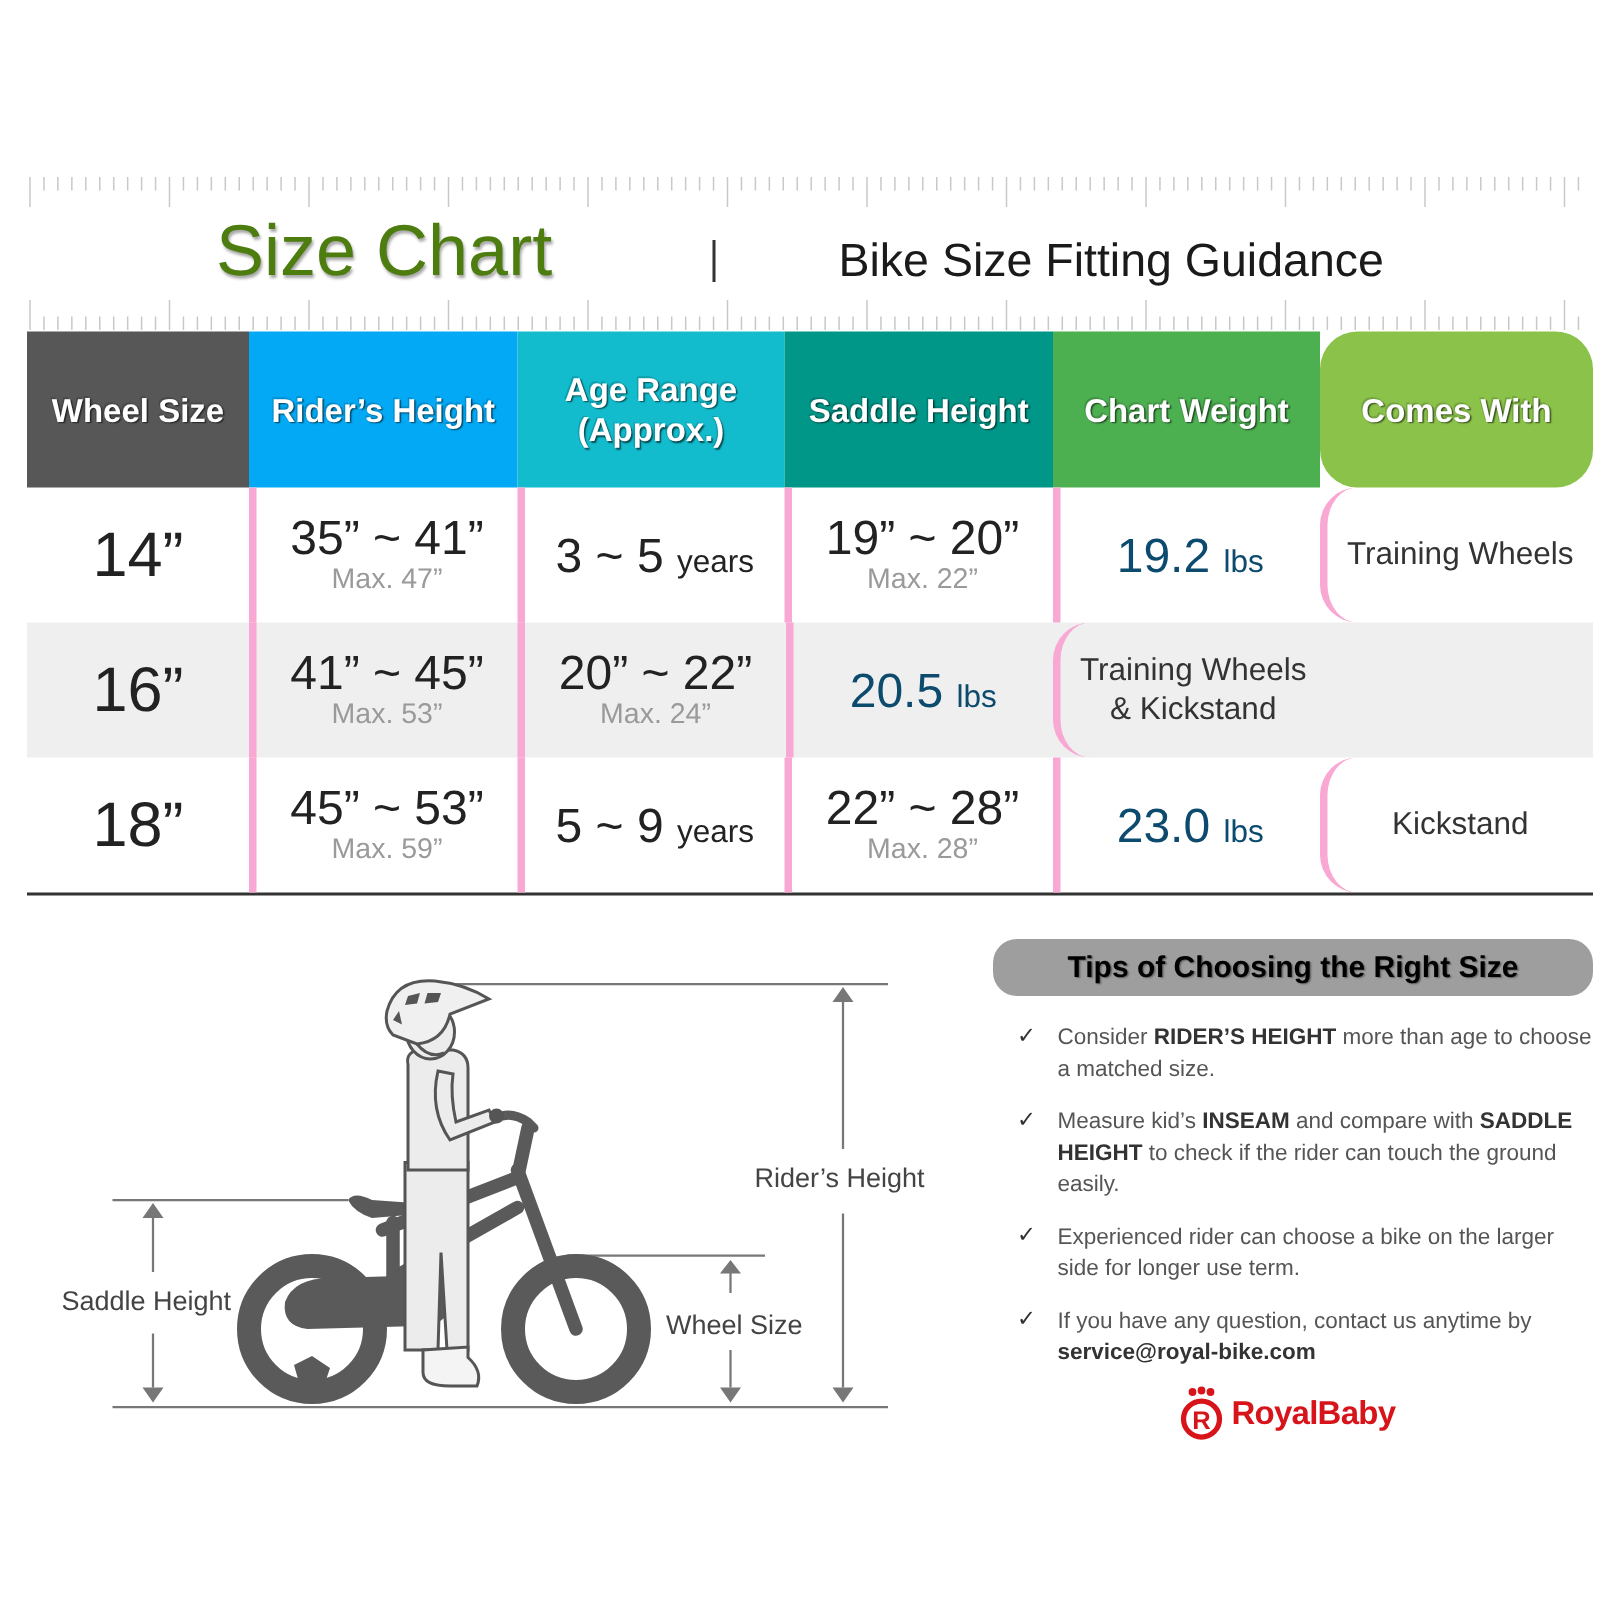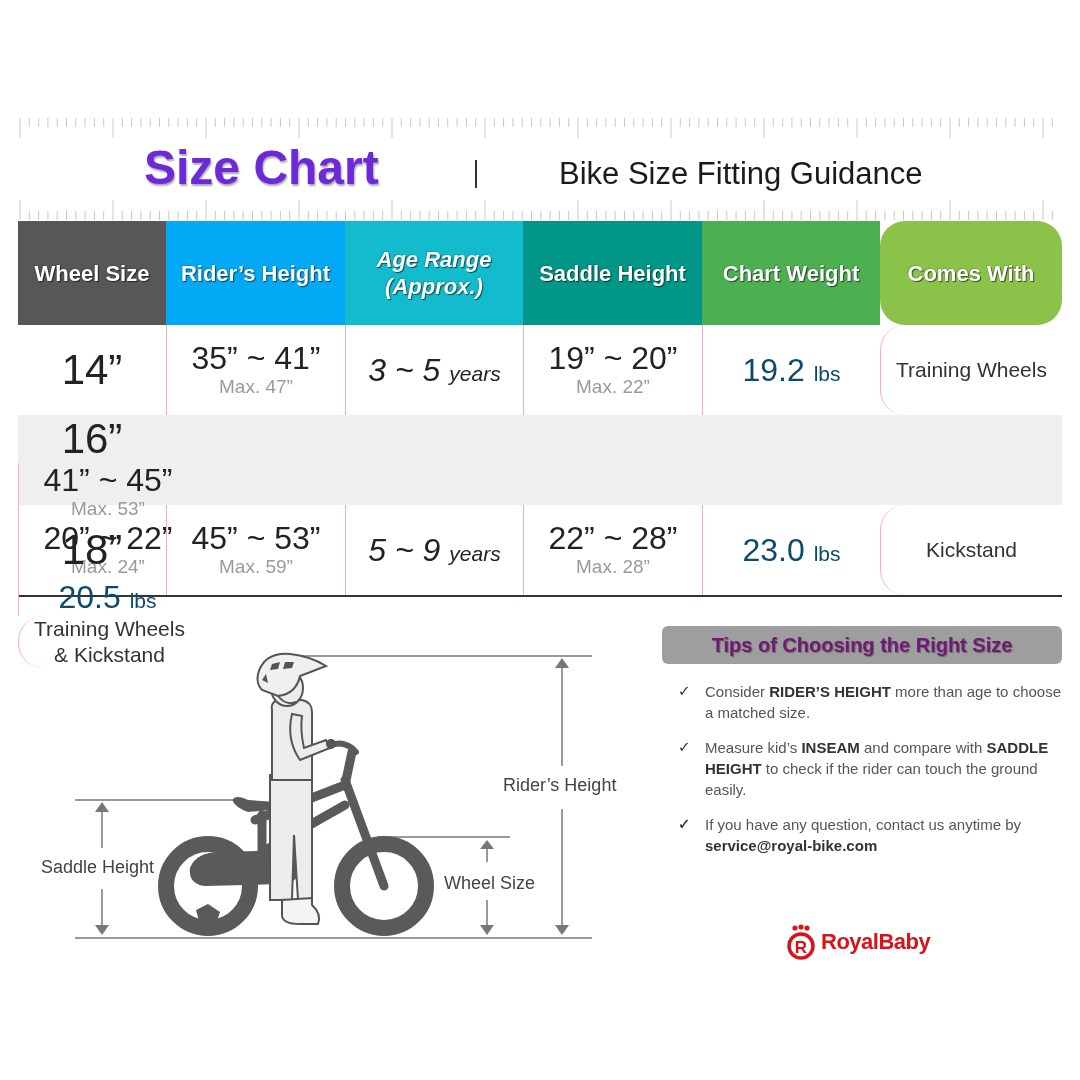--- a/index.html
+++ b/index.html
@@ -5,55 +5,55 @@
   * { box-sizing: border-box; margin: 0; padding: 0; }
   html, body { width: 1080px; height: 1080px; background: #ffffff; overflow: hidden; }
   body { position: relative; font-family: "Liberation Sans", "DejaVu Sans", sans-serif; color: #222; }
 
   
   .ruler-band { position: absolute; left: 18px; top: 112px; width: 1044px; height: 108px; }
   .ruler { position: absolute; left: 0; width: 100%; height: 22px; }
   .ruler.top { top: 4px; }
   .ruler.bottom { bottom: 0; }
   .ruler svg { display: block; }
-  .title-main { position: absolute; left: 126px; top: 28px; font-size: 48px; font-weight: bold; color: #6d28d9; letter-spacing: 0px;
+  .title-main { position: absolute; left: 126px; top: 28px; font-size: 48px; font-weight: normal; color: #4d7c0f; letter-spacing: 0px;
     text-shadow: 1px 2px 2px rgba(0,0,0,0.35); }
   .title-sep { position: absolute; left: 457px; top: 48px; width: 2px; height: 28px; background: #333; }
   .title-sub { position: absolute; left: 541px; top: 44px; font-size: 31px; color: #1a1a1a; }
 
   
   .table { position: absolute; left: 18px; top: 221px; width: 1044px; }
   .thead { display: flex; height: 104px; }
   .th { display: flex; align-items: center; justify-content: center; text-align: center; color: #fff;
     font-size: 22px; line-height: 27px; font-weight: bold; padding: 0 4px;
     text-shadow: 1px 1px 1px rgba(0,0,0,0.6), -1px -1px 0 rgba(0,0,0,0.15); }
-  .col0 { width: 148px; } .col1 { width: 179px; } .col2 { width: 178px; font-style: italic; }
+  .col0 { width: 148px; } .col1 { width: 179px; } .col2 { width: 178px; }
   .col3 { width: 179px; } .col4 { width: 178px; } .col5 { width: 182px; border-radius: 25px; }
 
   .trow { display: flex; height: 90px; }
-  .trow.alt { background: #efefef; flex-direction: column; }
-  .td { display: flex; flex-direction: column; align-items: center; justify-content: center; text-align: center; border-left: 1px solid #f9a8d4; }
+  .trow.alt { background: #efefef; }
+  .td { display: flex; flex-direction: column; align-items: center; justify-content: center; text-align: center; border-left: 5px solid #f9a8d4; }
   .td.first { border-left: none; }
   .wheel-size { font-size: 42px; color: #222; font-weight: normal; }
   .range { font-size: 32px; color: #222; line-height: 34px; }
   .maxnote { font-size: 19px; color: #9a9a9a; line-height: 24px; }
   .age { font-size: 32px; color: #222; }
   .age .unit, .weight .unit { font-size: 21px; }
   .weight { font-size: 32px; color: #0c4a6e; }
   .comes { font-size: 21px; color: #333; line-height: 26px; }
   .table-bottom-rule { height: 2px; background: #333; }
 
   
   .diagram { position: absolute; left: 0; top: 620px; width: 660px; height: 340px; }
   .diagram svg { position: absolute; left: 0; top: 0; }
   .dlabel { position: absolute; font-size: 18px; color: #444; background: #fff; padding: 0 1px; }
 
   
   .tips { position: absolute; left: 662px; top: 626px; width: 400px; }
-  .tips-header { height: 38px; background: #9e9e9e; border-radius: 6px; color: #701a75; font-size: 20px; font-weight: bold;
+  .tips-header { height: 38px; background: #9e9e9e; border-radius: 16px; color: #000000; font-size: 20px; font-weight: bold;
     display: flex; align-items: center; justify-content: center; text-shadow: 1px 1px 1px rgba(0,0,0,0.35); }
   .tips-list { list-style: none; margin-top: 17px; }
   .tip { position: relative; padding-left: 43px; font-size: 15px; line-height: 21px; color: #555; margin-bottom: 14px; }
   .tip .check { position: absolute; left: 16px; top: -1px; font-size: 15px; color: #333; }
   .tip b { color: #333; }
 
   .logo { position: absolute; left: 786px; top: 924px; display: flex; align-items: center; gap: 5px; }
   .logo-mark { width: 30px; height: 36px; }
   .logo-text { font-size: 22px; font-weight: bold; color: #d7141a; letter-spacing: -0.5px; }
 </style>
@@ -471,20 +471,21 @@
     <li class="tip">
       <span class="check">✓</span>
       <span>Consider </span><b>RIDER’S HEIGHT</b><span> more than age to choose a matched size.</span>
     </li>
     <li class="tip">
       <span class="check">✓</span>
       <span>Measure kid’s </span><b>INSEAM</b><span> and compare with </span><b>SADDLE HEIGHT</b><span> to check if the rider can touch the ground easily.</span>
     </li>
     <li class="tip">
       <span class="check">✓</span>
+      <span>Experienced rider can choose a bike on the larger side for longer use term.</span>
     </li>
     <li class="tip">
       <span class="check">✓</span>
       <span>If you have any question, contact us anytime by </span><b>service@royal-bike.com</b>
     </li>
   </ul>
 </div>
 
 <div class="logo">
   <svg class="logo-mark" viewBox="0 0 30 36">

